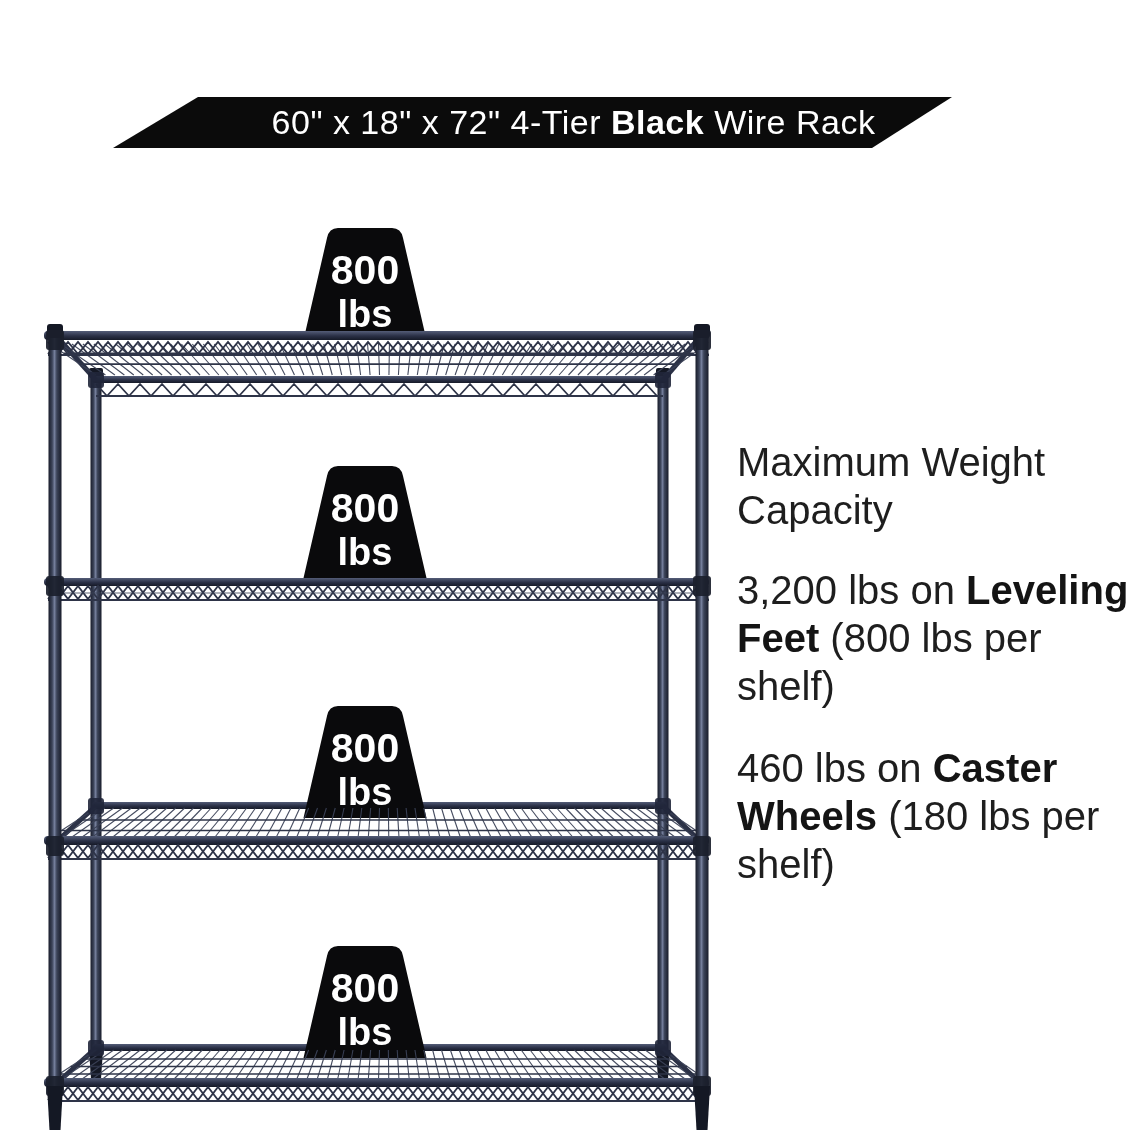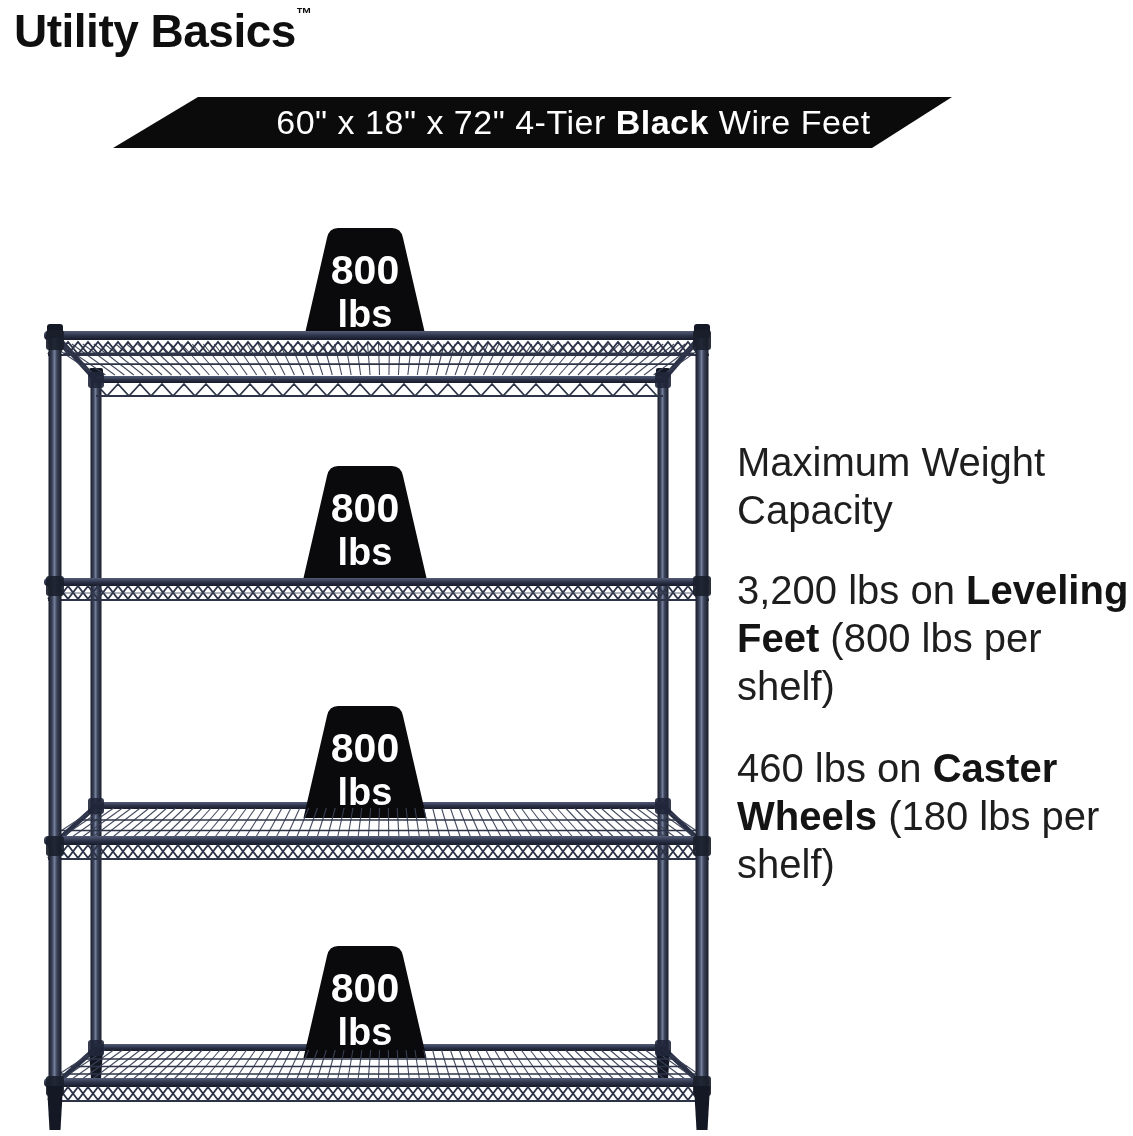--- a/index.html
+++ b/index.html
@@ -31,26 +31,23 @@
   .info p{margin:0;}
   .info .heading{margin-bottom:32px;}
   .info .item{margin-bottom:34px;}
   .info b{font-weight:700;color:#141414;}
 </style>
 </head>
 <body>
 
 <div class="canvas">
 
-  <div class="logo">
-    <span>Utility Basics</span><sup>™</sup>
-  </div>
 
   <div class="banner">
-    <span class="shift"><span>60" x 18" x 72" 4-Tier </span><b>Black</b><span> Wire Feet</span></span>
+    <span class="shift"><span>60" x 18" x 72" 4-Tier </span><b>Black</b><span> Wire Rack</span></span>
   </div>
 
   <svg class="rack-svg" viewBox="0 0 1133 1136">
     <defs>
       <linearGradient id="postG" x1="0" y1="0" x2="1" y2="0">
         <stop offset="0" stop-color="#181c2a"></stop>
         <stop offset="0.28" stop-color="#3c4459"></stop>
         <stop offset="0.46" stop-color="#747e9b"></stop>
         <stop offset="0.64" stop-color="#3c4459"></stop>
         <stop offset="1" stop-color="#181c2a"></stop>

